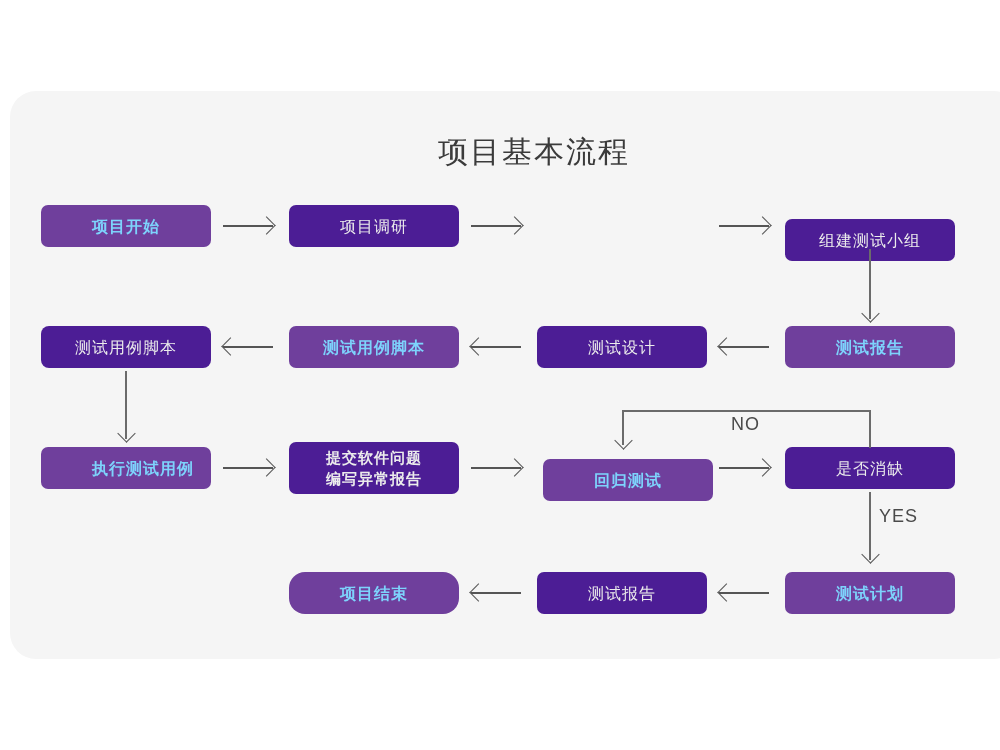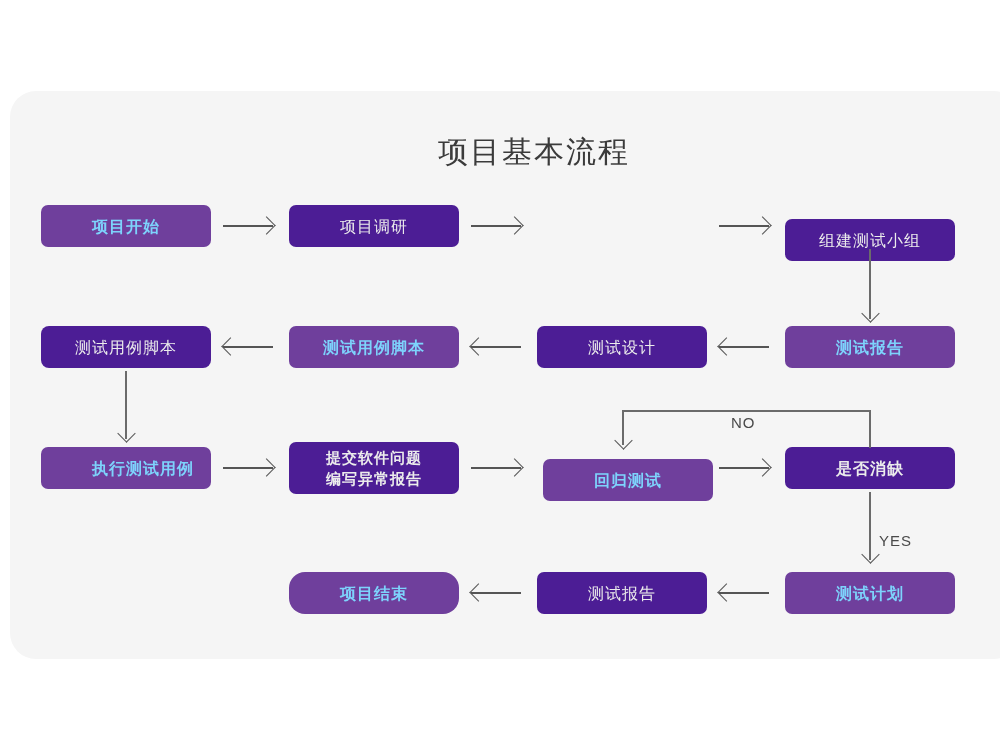--- a/index.html
+++ b/index.html
@@ -94,21 +94,21 @@
     width: 12px;
     height: 12px;
     border-right: 1.6px solid #555555;
     border-top: 1.6px solid #555555;
   }
   .ah-right { transform: rotate(45deg); }
   .ah-left  { transform: rotate(-135deg); }
   .ah-down  { transform: rotate(135deg); }
   .edge-label {
     position: absolute;
-    font-size: 15px;
+    font-size: 18px;
     color: #4a4a4a;
     letter-spacing: 1px;
   }
 </style>
 </head>
 <body>
 
 <div id="stage">
 
   <div id="card"></div>
@@ -147,40 +147,40 @@
     <div class="hline" style="left:719px; top:346px; width:50px;"></div>
     <div class="arrowhead ah-left" style="left:720px; top:340px;"></div>
 
     <div class="vline" style="left:125px; top:371px; height:68px;"></div>
     <div class="arrowhead ah-down" style="left:120px; top:427px;"></div>
 
     <div class="node purple" style="left:41px;  top:447px;padding-left:34px;">执行测试用例</div>
     <div class="node gray tall" style="left:289px; top:442px;font-weight:bold;">提交软件问题
 编写异常报告</div>
     <div class="node purple" style="left:537px; top:459px;margin-left:6px;">回归测试</div>
-    <div class="node gray" style="left:785px; top:447px;font-weight:bold;">是否消缺</div>
+    <div class="node gray" style="left:785px; top:447px;">是否消缺</div>
 
     <div class="hline" style="left:223px; top:467px; width:50px;"></div>
     <div class="arrowhead ah-right" style="left:260px; top:461px;"></div>
 
     <div class="hline" style="left:471px; top:467px; width:50px;"></div>
     <div class="arrowhead ah-right" style="left:508px; top:461px;"></div>
 
     <div class="hline" style="left:719px; top:467px; width:50px;"></div>
     <div class="arrowhead ah-right" style="left:756px; top:461px;"></div>
 
     <div class="vline" style="left:869px; top:410px; height:38px;"></div>
     <div class="hline" style="left:622px; top:410px; width:249px; background:#6b6b6b;"></div>
     <div class="vline" style="left:622px; top:410px; height:35px;"></div>
     <div class="arrowhead ah-down" style="left:617px; top:434px;"></div>
     <div class="edge-label" style="left:731px; top:414px;">NO</div>
 
     <div class="vline" style="left:869px; top:492px; height:68px;"></div>
     <div class="arrowhead ah-down" style="left:864px; top:548px;"></div>
-    <div class="edge-label" style="left:879px; top:532px;">YES</div>
+    <div class="edge-label" style="left:879px; top:506px;">YES</div>
 
     <div class="node purple" style="left:289px; top:572px;border-radius:16px;">项目结束</div>
     <div class="node gray" style="left:537px; top:572px;">测试报告</div>
     <div class="node purple" style="left:785px; top:572px;">测试计划</div>
 
     <div class="hline" style="left:471px; top:592px; width:50px;"></div>
     <div class="arrowhead ah-left" style="left:472px; top:586px;"></div>
 
     <div class="hline" style="left:719px; top:592px; width:50px;"></div>
     <div class="arrowhead ah-left" style="left:720px; top:586px;"></div>

